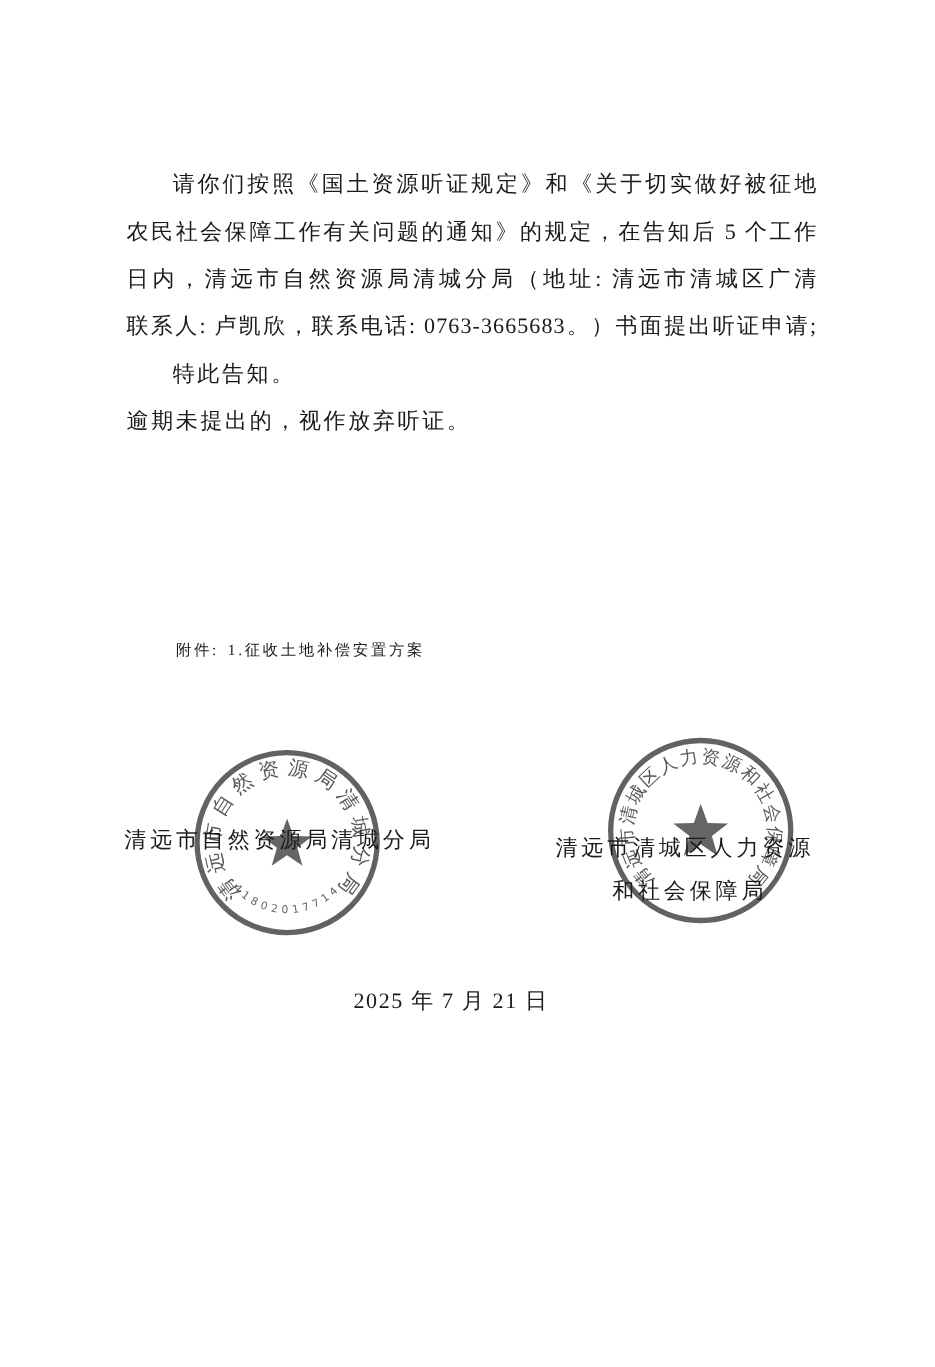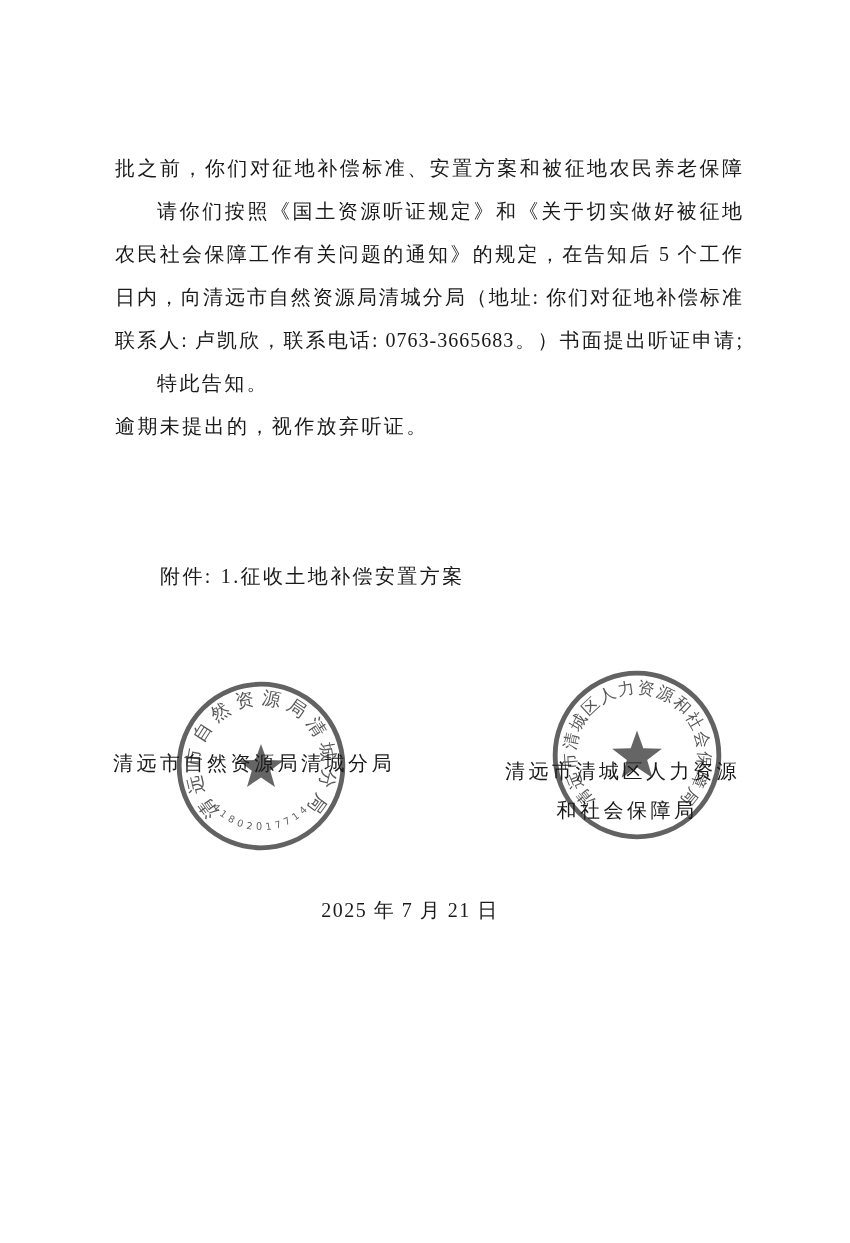--- a/index.html
+++ b/index.html
@@ -7,21 +7,21 @@
     position:relative;width:850px;height:1243px;background:#ffffff;
     font-family:"Liberation Serif","DejaVu Serif",serif;color:#1a1a1a;overflow:hidden;
   }
   
   .body-text{position:absolute;left:115px;top:147px;width:628px;font-size:20px;}
   .line{margin:0;height:43px;line-height:43px;letter-spacing:1px;}
   .just{text-align:justify;text-align-last:justify;}
   .end{letter-spacing:2.4px;}
   .indent{text-indent:42px;}
   
-  .attachment{position:absolute;left:115px;top:556px;width:628px;font-size:20px;letter-spacing:2.4px;}
+  .attachment{position:absolute;left:115px;top:572px;width:628px;font-size:14px;letter-spacing:2.4px;}
   .att-line{margin:0;height:40px;line-height:40px;padding-left:45px;}
   .att-line2{padding-left:105px;}
   .att-label{margin-right:8px;}
   
   .seal{position:absolute;width:176px;height:176px;}
   .seal-left{left:173px;top:678px;}
   .seal-right{left:549px;top:667px;}
   .seal-ring{fill:none;stroke:#3f3f3f;stroke-width:5.5;stroke-opacity:.82;}
   .seal-arc-text{font-family:"Liberation Serif","DejaVu Serif",serif;font-size:21px;letter-spacing:7px;fill:#3a3a3a;opacity:.85;}
   .seal-right .seal-arc-text{font-size:19px;letter-spacing:2px;}
@@ -34,24 +34,23 @@
   .sign-right .line2{text-align:center;}
   
   .date{position:absolute;left:0;top:895px;width:820px;margin:0;text-align:center;font-size:20px;letter-spacing:1.5px;line-height:30px;}
 </style>
 </head>
 <body>
 
 <div class="page">
 
   <main class="body-text">
-    <p class="line just">批之前，你们对征地补偿标准、安置方案和被征地农民养老保障</p>
     <p class="line just indent">请你们按照《国土资源听证规定》和《关于切实做好被征地</p>
     <p class="line just">农民社会保障工作有关问题的通知》的规定，在告知后 5 个工作</p>
-    <p class="line just">日内，向清远市自然资源局清城分局（地址: 你们对征地补偿标准</p>
+    <p class="line just">日内，清远市自然资源局清城分局（地址: 清远市清城区广清</p>
     <p class="line just">联系人: 卢凯欣，联系电话: 0763-3665683。）书面提出听证申请;</p>
     <p class="line end indent">特此告知。</p>
     <p class="line end">逾期未提出的，视作放弃听证。</p>
   </main>
 
   <section class="attachment">
     <p class="att-line"><span class="att-label">附件:</span><span>1.征收土地补偿安置方案</span></p>
   </section>
 
   <svg class="seal seal-left" viewBox="0 0 200 200">

